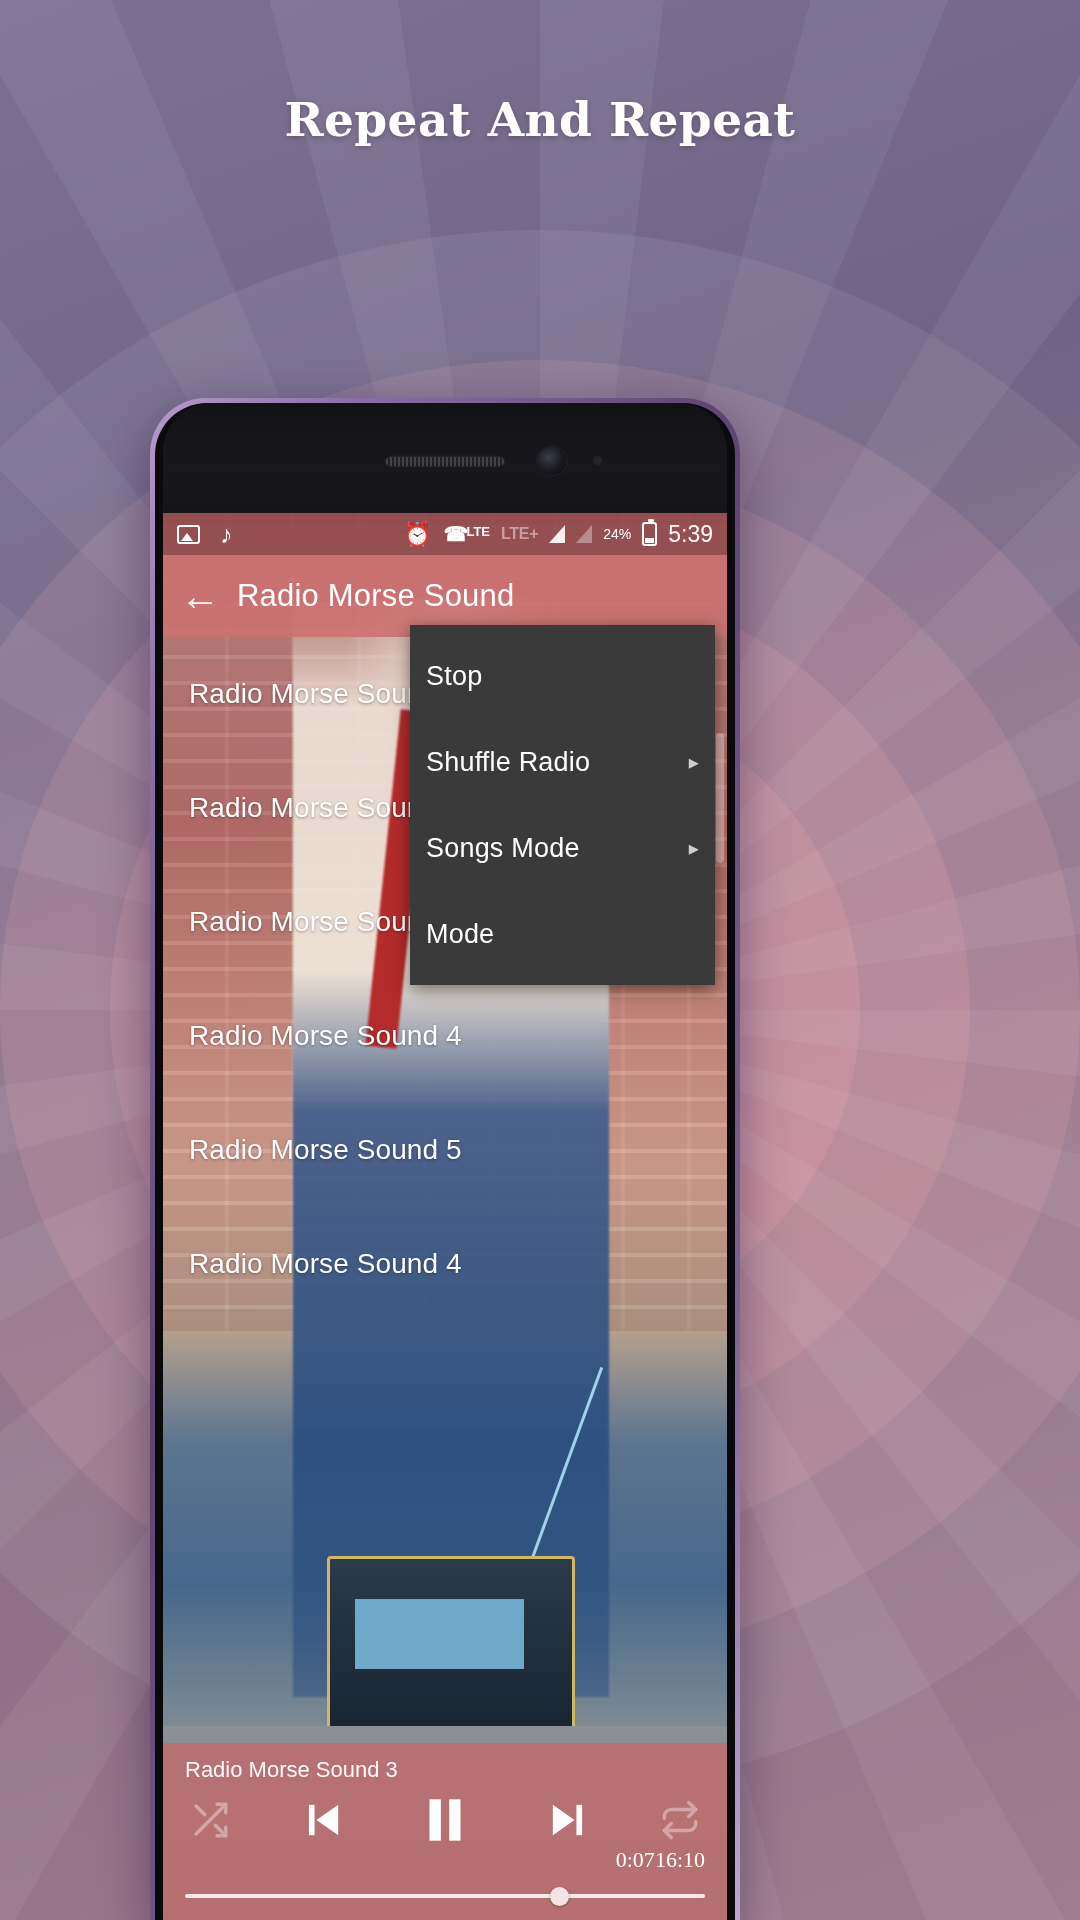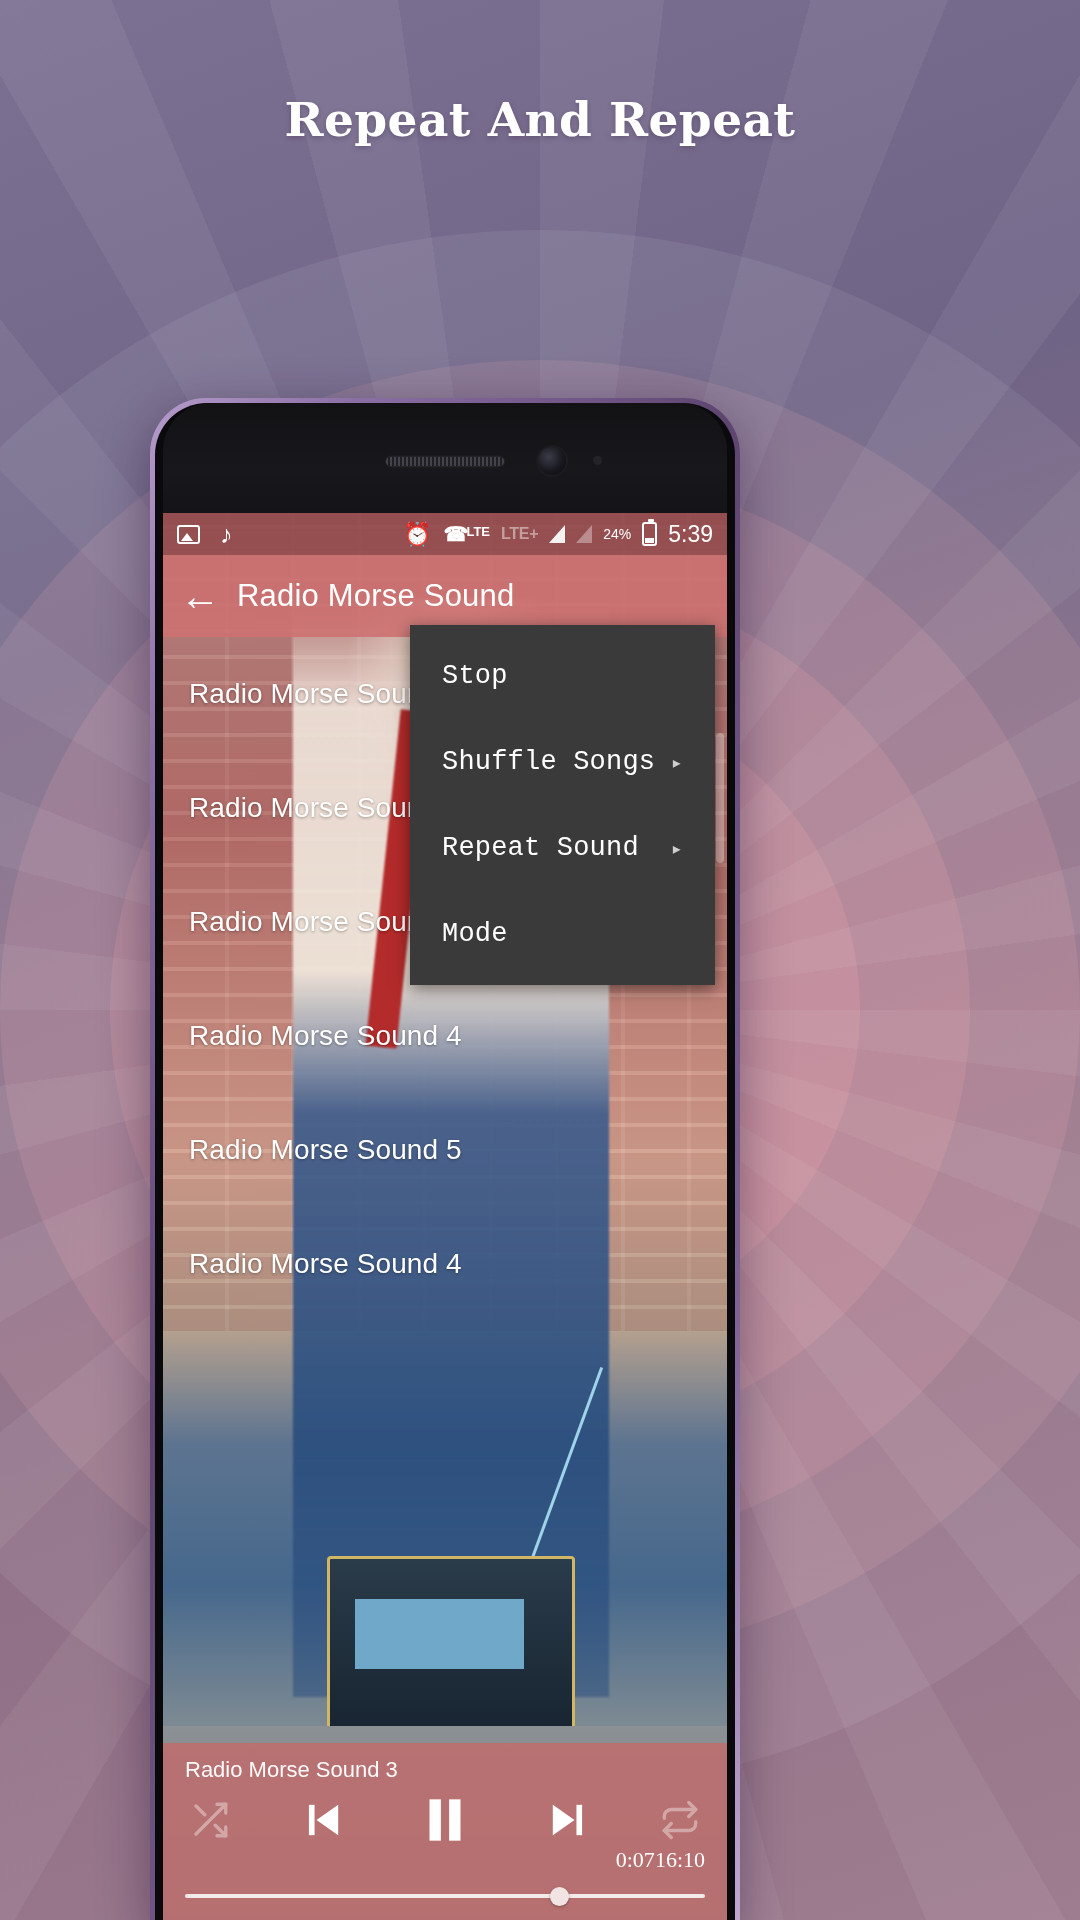--- a/index.html
+++ b/index.html
@@ -305,25 +305,24 @@
     left:247px; top:112px;
     width:305px;
     background:#3a3a3a;
     box-shadow:0 4px 16px rgba(0,0,0,.5);
     z-index:30;
     padding:8px 0;
   }
   .menu-item{
     height:86px;
     display:flex;align-items:center;
-    padding:0 32px;
+    padding:0 16px;
     color:#ffffff;
     font-size:27px;
     letter-spacing:.2px;
-    font-family:Liberation Mono, monospace;
   }
   .menu-item .caret{
     margin-left:auto;
     font-size:20px;
     color:#cfcfcf;
   }
 </style>
 </head>
 <body>
 
@@ -466,25 +465,25 @@
           <div id="progress-thumb" style="left: calc(72% - 9px);"></div>
         </div>
       </div>
 
       <div id="menu">
         <div class="menu-item">
           <span>Stop</span>
           <span class="caret"></span>
         </div>
         <div class="menu-item">
-          <span>Shuffle Songs</span>
+          <span>Shuffle Radio</span>
           <span class="caret">▸</span>
         </div>
         <div class="menu-item">
-          <span>Repeat Sound</span>
+          <span>Songs Mode</span>
           <span class="caret">▸</span>
         </div>
         <div class="menu-item">
           <span>Mode</span>
           <span class="caret"></span>
         </div>
       </div>
 
     </div>
   </div>

